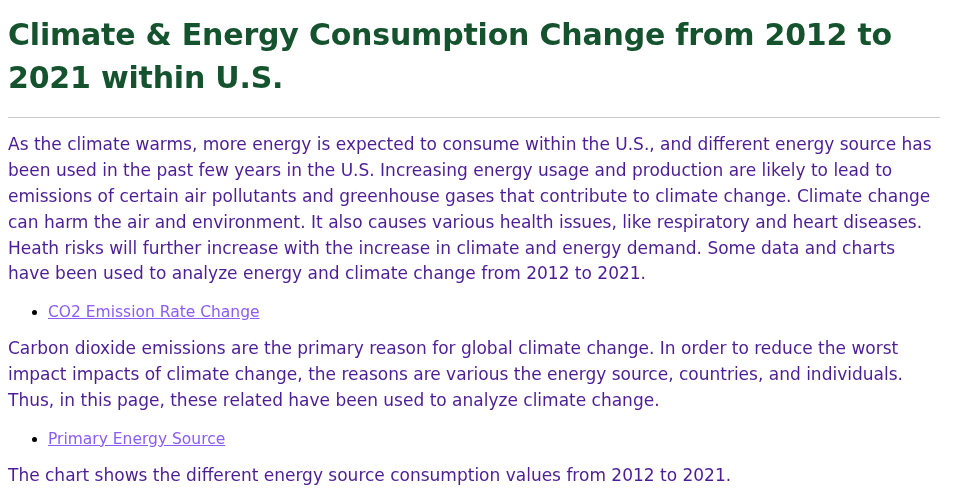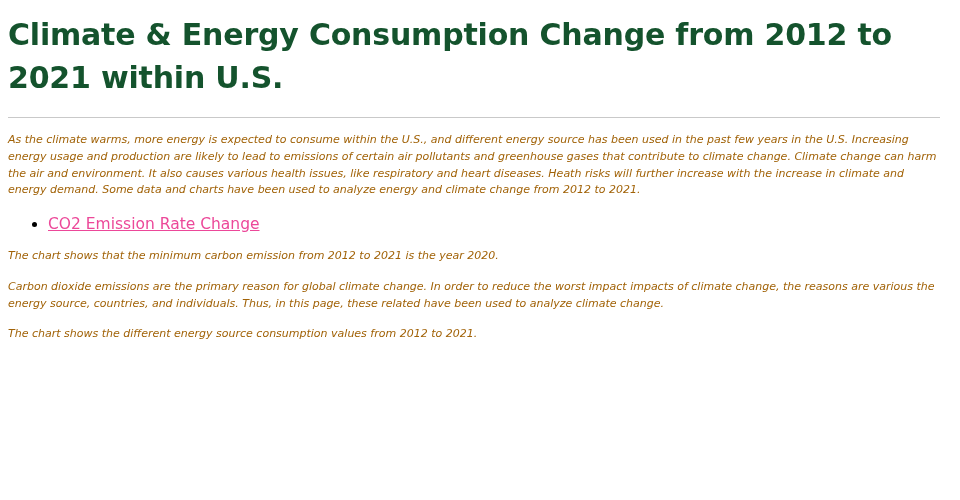--- a/index.html
+++ b/index.html
@@ -25,40 +25,39 @@
     margin: 0 0 0 0;
     letter-spacing: -0.2px;
     color: #14532d;
   }
   .rule {
     border: 0;
     border-top: 1px solid #c9c9c9;
     margin: 18px 0 14px 0;
   }
   p.body-text {
-    font-size: 11px;
+    font-size: 17px;
     line-height: 1.52;
     margin: 0 0 14px 0;
-    color: #a16207;
-    font-style: italic;
+    color: #4c1d95;
   }
   p.tight {
     margin-bottom: 0;
   }
   ul.bullets {
     margin: 12px 0 12px 0;
     padding-left: 40px;
   }
   ul.bullets li {
     font-size: 15.5px;
     line-height: 1.5;
     margin: 0 0 2px 0;
   }
   a.doc-link {
-    color: #ec4899;
+    color: #8b5cf6;
     text-decoration: underline;
     cursor: pointer;
   }
 </style>
 </head>
 <body>
 
 <div class="page">
 
   <h1 class="doc-title">Climate &amp; Energy Consumption Change from 2012 to 2021 within U.S.</h1>
@@ -66,20 +65,24 @@
   <hr class="rule">
 
   <p class="body-text">As the climate warms, more energy is expected to consume within the U.S., and different energy source has been used in the past few years in the U.S. Increasing energy usage and production are likely to lead to emissions of certain air pollutants and greenhouse gases that contribute to climate change. Climate change can harm the air and environment. It also causes various health issues, like respiratory and heart diseases. Heath risks will further increase with the increase in climate and energy demand. Some data and charts have been used to analyze energy and climate change from 2012 to 2021.</p>
 
   <ul class="bullets">
     <li>
       <a class="doc-link" href="#">CO2 Emission Rate Change</a>
     </li>
   </ul>
 
-  <p class="body-text">The chart shows that the minimum carbon emission from 2012 to 2021 is the year 2020.</p>
 
   <p class="body-text">Carbon dioxide emissions are the primary reason for global climate change. In order to reduce the worst impact impacts of climate change, the reasons are various the energy source, countries, and individuals. Thus, in this page, these related have been used to analyze climate change.</p>
 
+  <ul class="bullets">
+    <li>
+      <a class="doc-link" href="#">Primary Energy Source</a>
+    </li>
+  </ul>
 
   <p class="body-text tight">The chart shows the different energy source consumption values from 2012 to 2021.</p>
 
 </div>
 
 </body></html>

